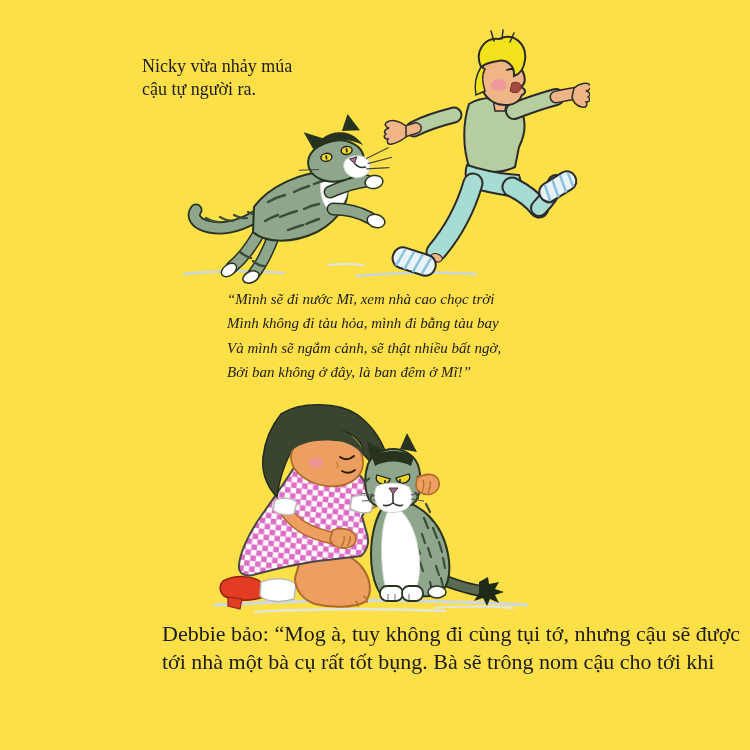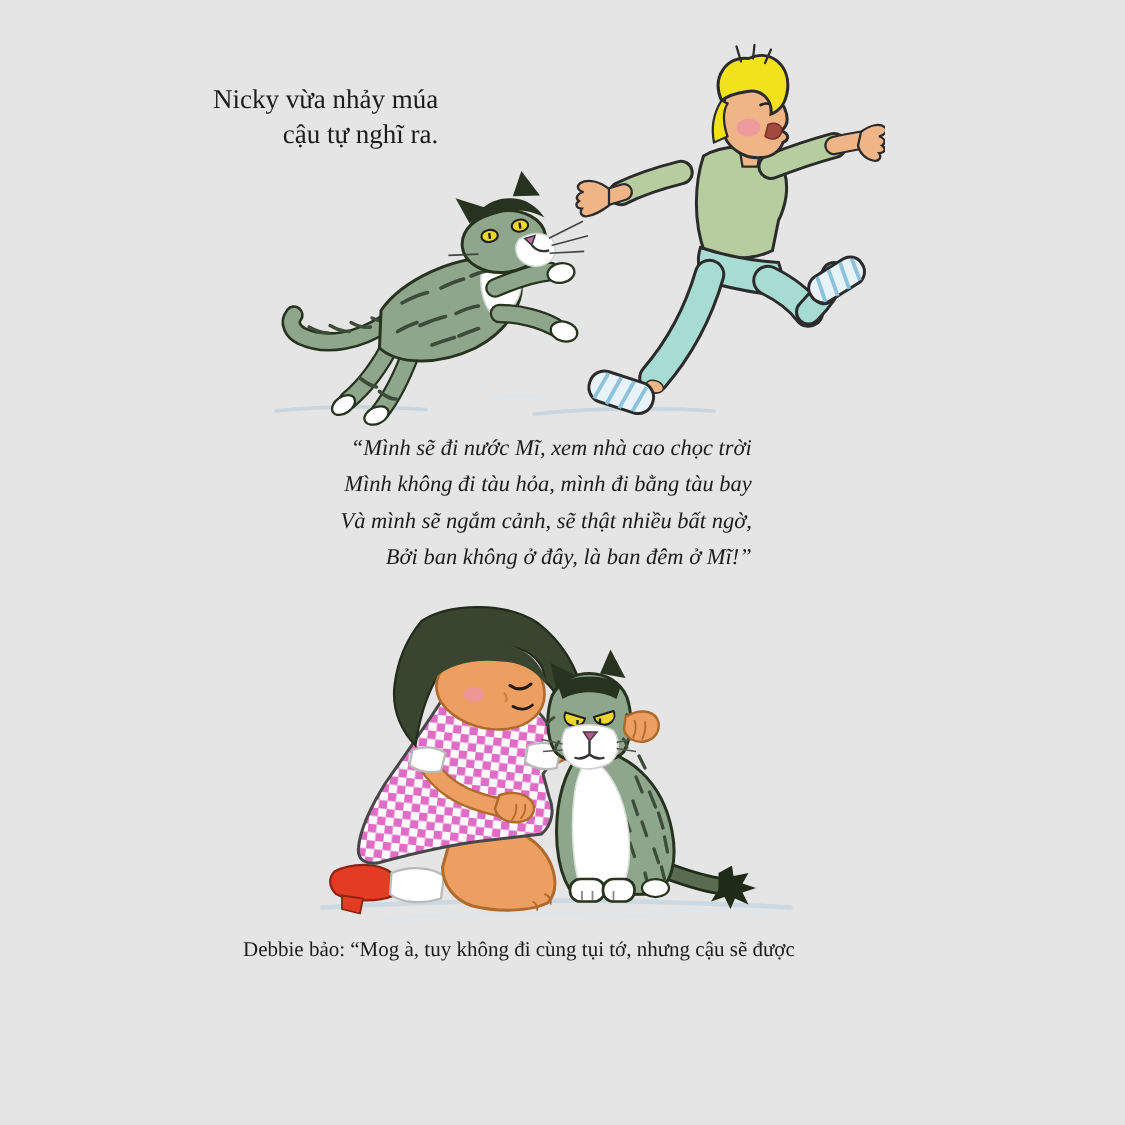--- a/index.html
+++ b/index.html
@@ -1,34 +1,34 @@
 <!DOCTYPE html>
 <html><head>
 <meta charset="utf-8">
 <style>
   html,body{margin:0;padding:0;background:#fff;}
-  #page{position:relative;width:750px;height:750px;background:#e5e5e5;overflow:hidden;
-        font-family:"Liberation Serif","DejaVu Serif",serif;color:#1b1b1b;text-align:right;}
+  #page{position:relative;width:750px;height:750px;background:#fde047;overflow:hidden;
+        font-family:"Liberation Serif","DejaVu Serif",serif;color:#1b1b1b;}
   .txt{position:absolute;}
   .txt .line{white-space:nowrap;}
   #narr-top{left:142px;top:55px;font-size:18px;line-height:22.5px;}
   #song{left:227px;top:287px;font-size:15px;line-height:24.3px;font-style:italic;}
-  #narr-bottom{left:162px;top:620px;font-size:14px;line-height:27.8px;}
+  #narr-bottom{left:162px;top:620px;font-size:22px;line-height:27.8px;}
   .illo{position:absolute;}
   #illo-top{left:170px;top:25px;width:420px;height:265px;}
   #illo-bottom{left:195px;top:400px;width:350px;height:220px;}
 </style>
 </head>
 <body>
 
 <div id="page">
 
   <div id="narr-top" class="txt">
     <div class="line">Nicky vừa nhảy múa</div>
-    <div class="line">cậu tự nghĩ ra.</div>
+    <div class="line">cậu tự người ra.</div>
   </div>
 
   <svg id="illo-top" class="illo" viewBox="0 0 420 265" aria-hidden="true">
     <g fill="none" stroke-linecap="round">
       <path d="M14 249 Q 60 244 114 248" stroke="#c9d5df" stroke-width="2.5"></path>
       <path d="M186 251 Q 246 245 306 249" stroke="#c9d5df" stroke-width="2.5"></path>
       <path d="M158 240 Q 175 238 194 240" stroke="#dde6ec" stroke-width="2"></path>
     </g>
 
     <g>
@@ -201,15 +201,16 @@
       <path d="M88 106 C 94 118 106 128 120 133 C 128 136 136 138 142 139" fill="none" stroke="#b06a2c" stroke-width="13" stroke-linecap="round"></path>
       <path d="M88 106 C 94 118 106 128 120 133 C 128 136 136 138 142 139" fill="none" stroke="#ec9f60" stroke-width="10" stroke-linecap="round"></path>
       <path d="M80 100 C 88 97 97 98 102 102 L 99 114 C 91 116 83 114 78 110 Z" fill="#ffffff" stroke="#b9b9b9" stroke-width="1.5"></path>
       <path d="M138 130 C 147 127 156 129 160 135 C 163 141 159 147 151 148 C 143 149 136 145 135 139 Z" fill="#ec9f60" stroke="#b06a2c" stroke-width="1.6"></path>
       <path d="M146 147 q4 -5 3 -11 M152 146 q4 -5 3 -10" fill="none" stroke="#b06a2c" stroke-width="1.2"></path>
     </g>
   </svg>
 
   <div id="narr-bottom" class="txt">
     <div class="line">Debbie bảo: “Mog à, tuy không đi cùng tụi tớ, nhưng cậu sẽ được</div>
+    <div class="line">tới nhà một bà cụ rất tốt bụng. Bà sẽ trông nom cậu cho tới khi</div>
   </div>
 
 </div>
 
 </body></html>

